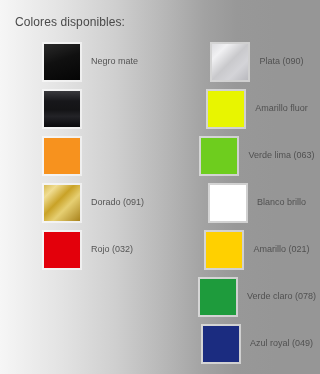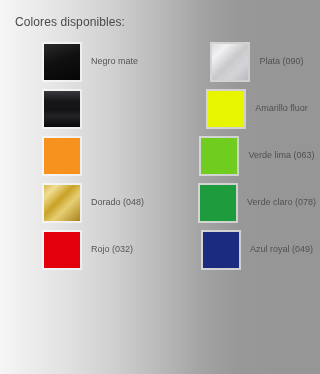--- a/index.html
+++ b/index.html
@@ -112,21 +112,21 @@
       <div class="swatch-row">
         <div class="swatch-frame">
           <div class="swatch" style="background: rgb(247, 146, 30);"></div>
         </div>
       </div>
 
       <div class="swatch-row">
         <div class="swatch-frame">
           <div class="swatch" style="background: linear-gradient(135deg, rgb(216, 187, 85) 0%, rgb(240, 221, 146) 18%, rgb(201, 162, 39) 42%, rgb(230, 207, 114) 62%, rgb(168, 130, 27) 100%);"></div>
         </div>
-        <div class="swatch-label">Dorado (048)</div>
+        <div class="swatch-label">Dorado (091)</div>
       </div>
 
       <div class="swatch-row">
         <div class="swatch-frame">
           <div class="swatch" style="background: rgb(227, 0, 11);"></div>
         </div>
         <div class="swatch-label">Rojo (032)</div>
       </div>
 
 
@@ -149,21 +149,33 @@
         <div class="swatch-label">Amarillo fluor</div>
       </div>
 
       <div class="swatch-row">
         <div class="swatch-frame">
           <div class="swatch" style="background: rgb(110, 205, 30);"></div>
         </div>
         <div class="swatch-label">Verde lima (063)</div>
       </div>
 
+      <div class="swatch-row">
+        <div class="swatch-frame">
+          <div class="swatch" style="background: rgb(255, 255, 255);"></div>
+        </div>
+        <div class="swatch-label">Blanco brillo</div>
+      </div>
 
+      <div class="swatch-row">
+        <div class="swatch-frame">
+          <div class="swatch" style="background: rgb(255, 208, 0);"></div>
+        </div>
+        <div class="swatch-label">Amarillo (021)</div>
+      </div>
 
       <div class="swatch-row">
         <div class="swatch-frame">
           <div class="swatch" style="background: rgb(30, 155, 60);"></div>
         </div>
         <div class="swatch-label">Verde claro (078)</div>
       </div>
 
       <div class="swatch-row">
         <div class="swatch-frame">

